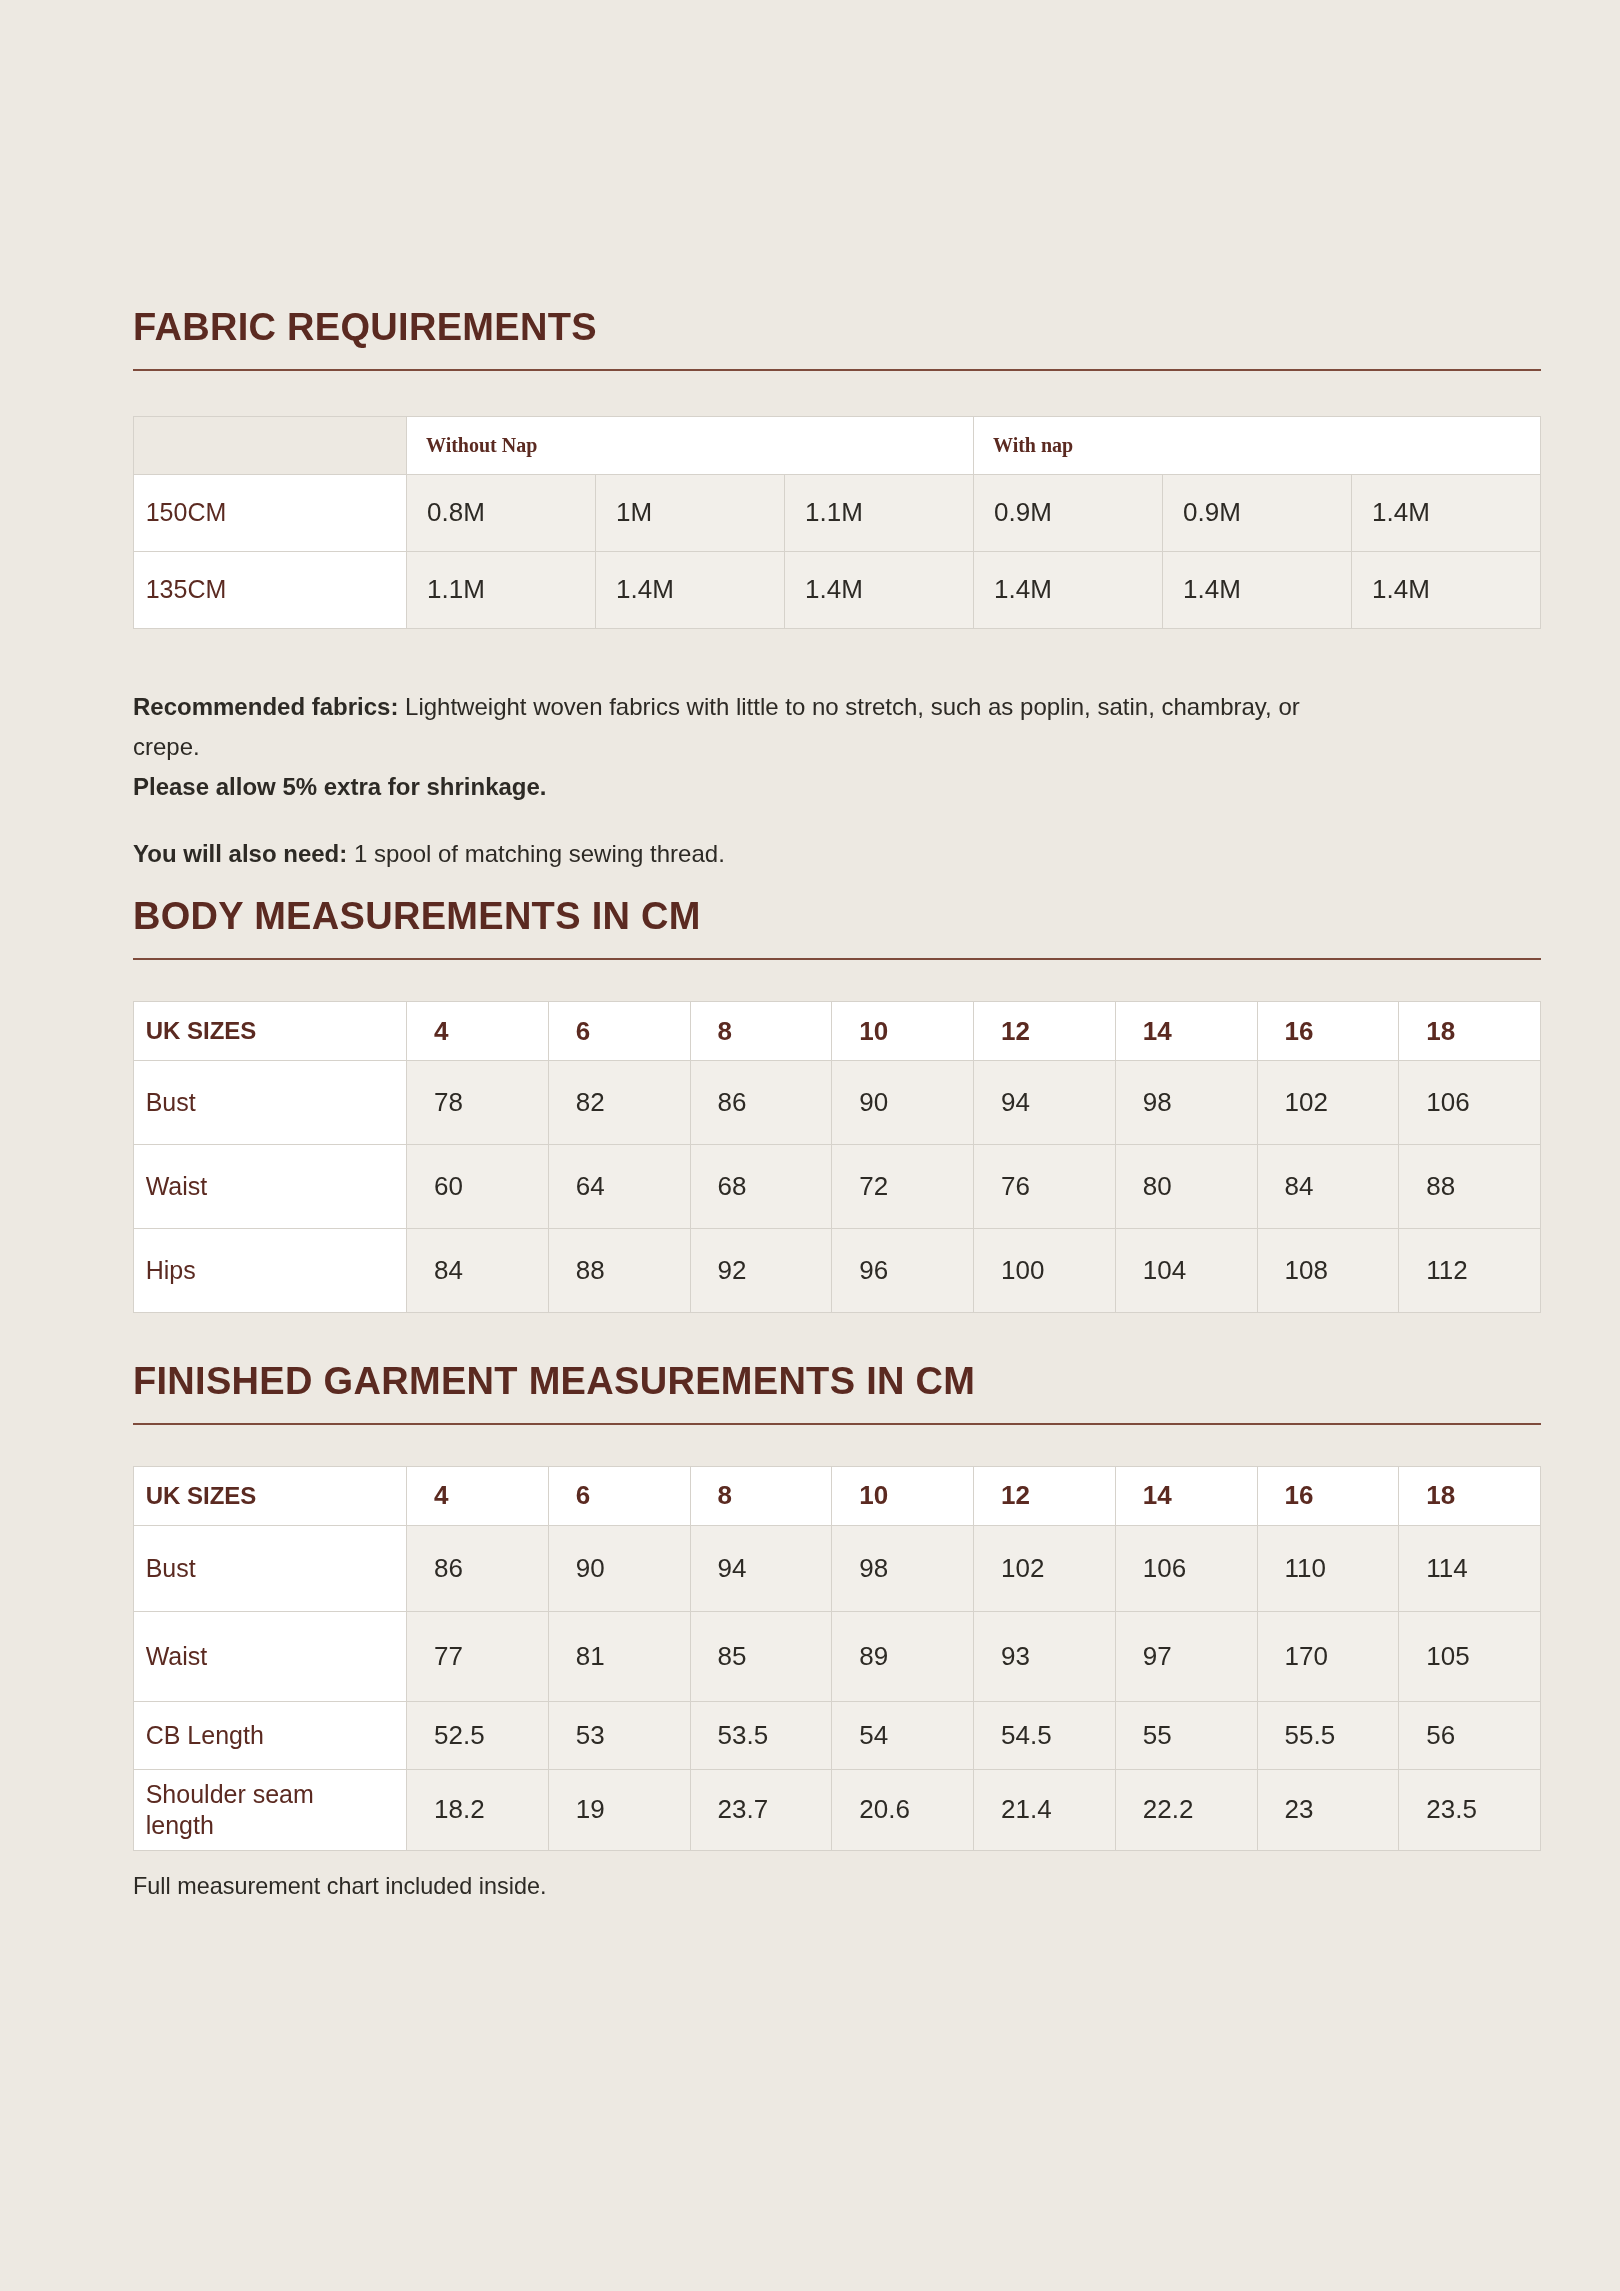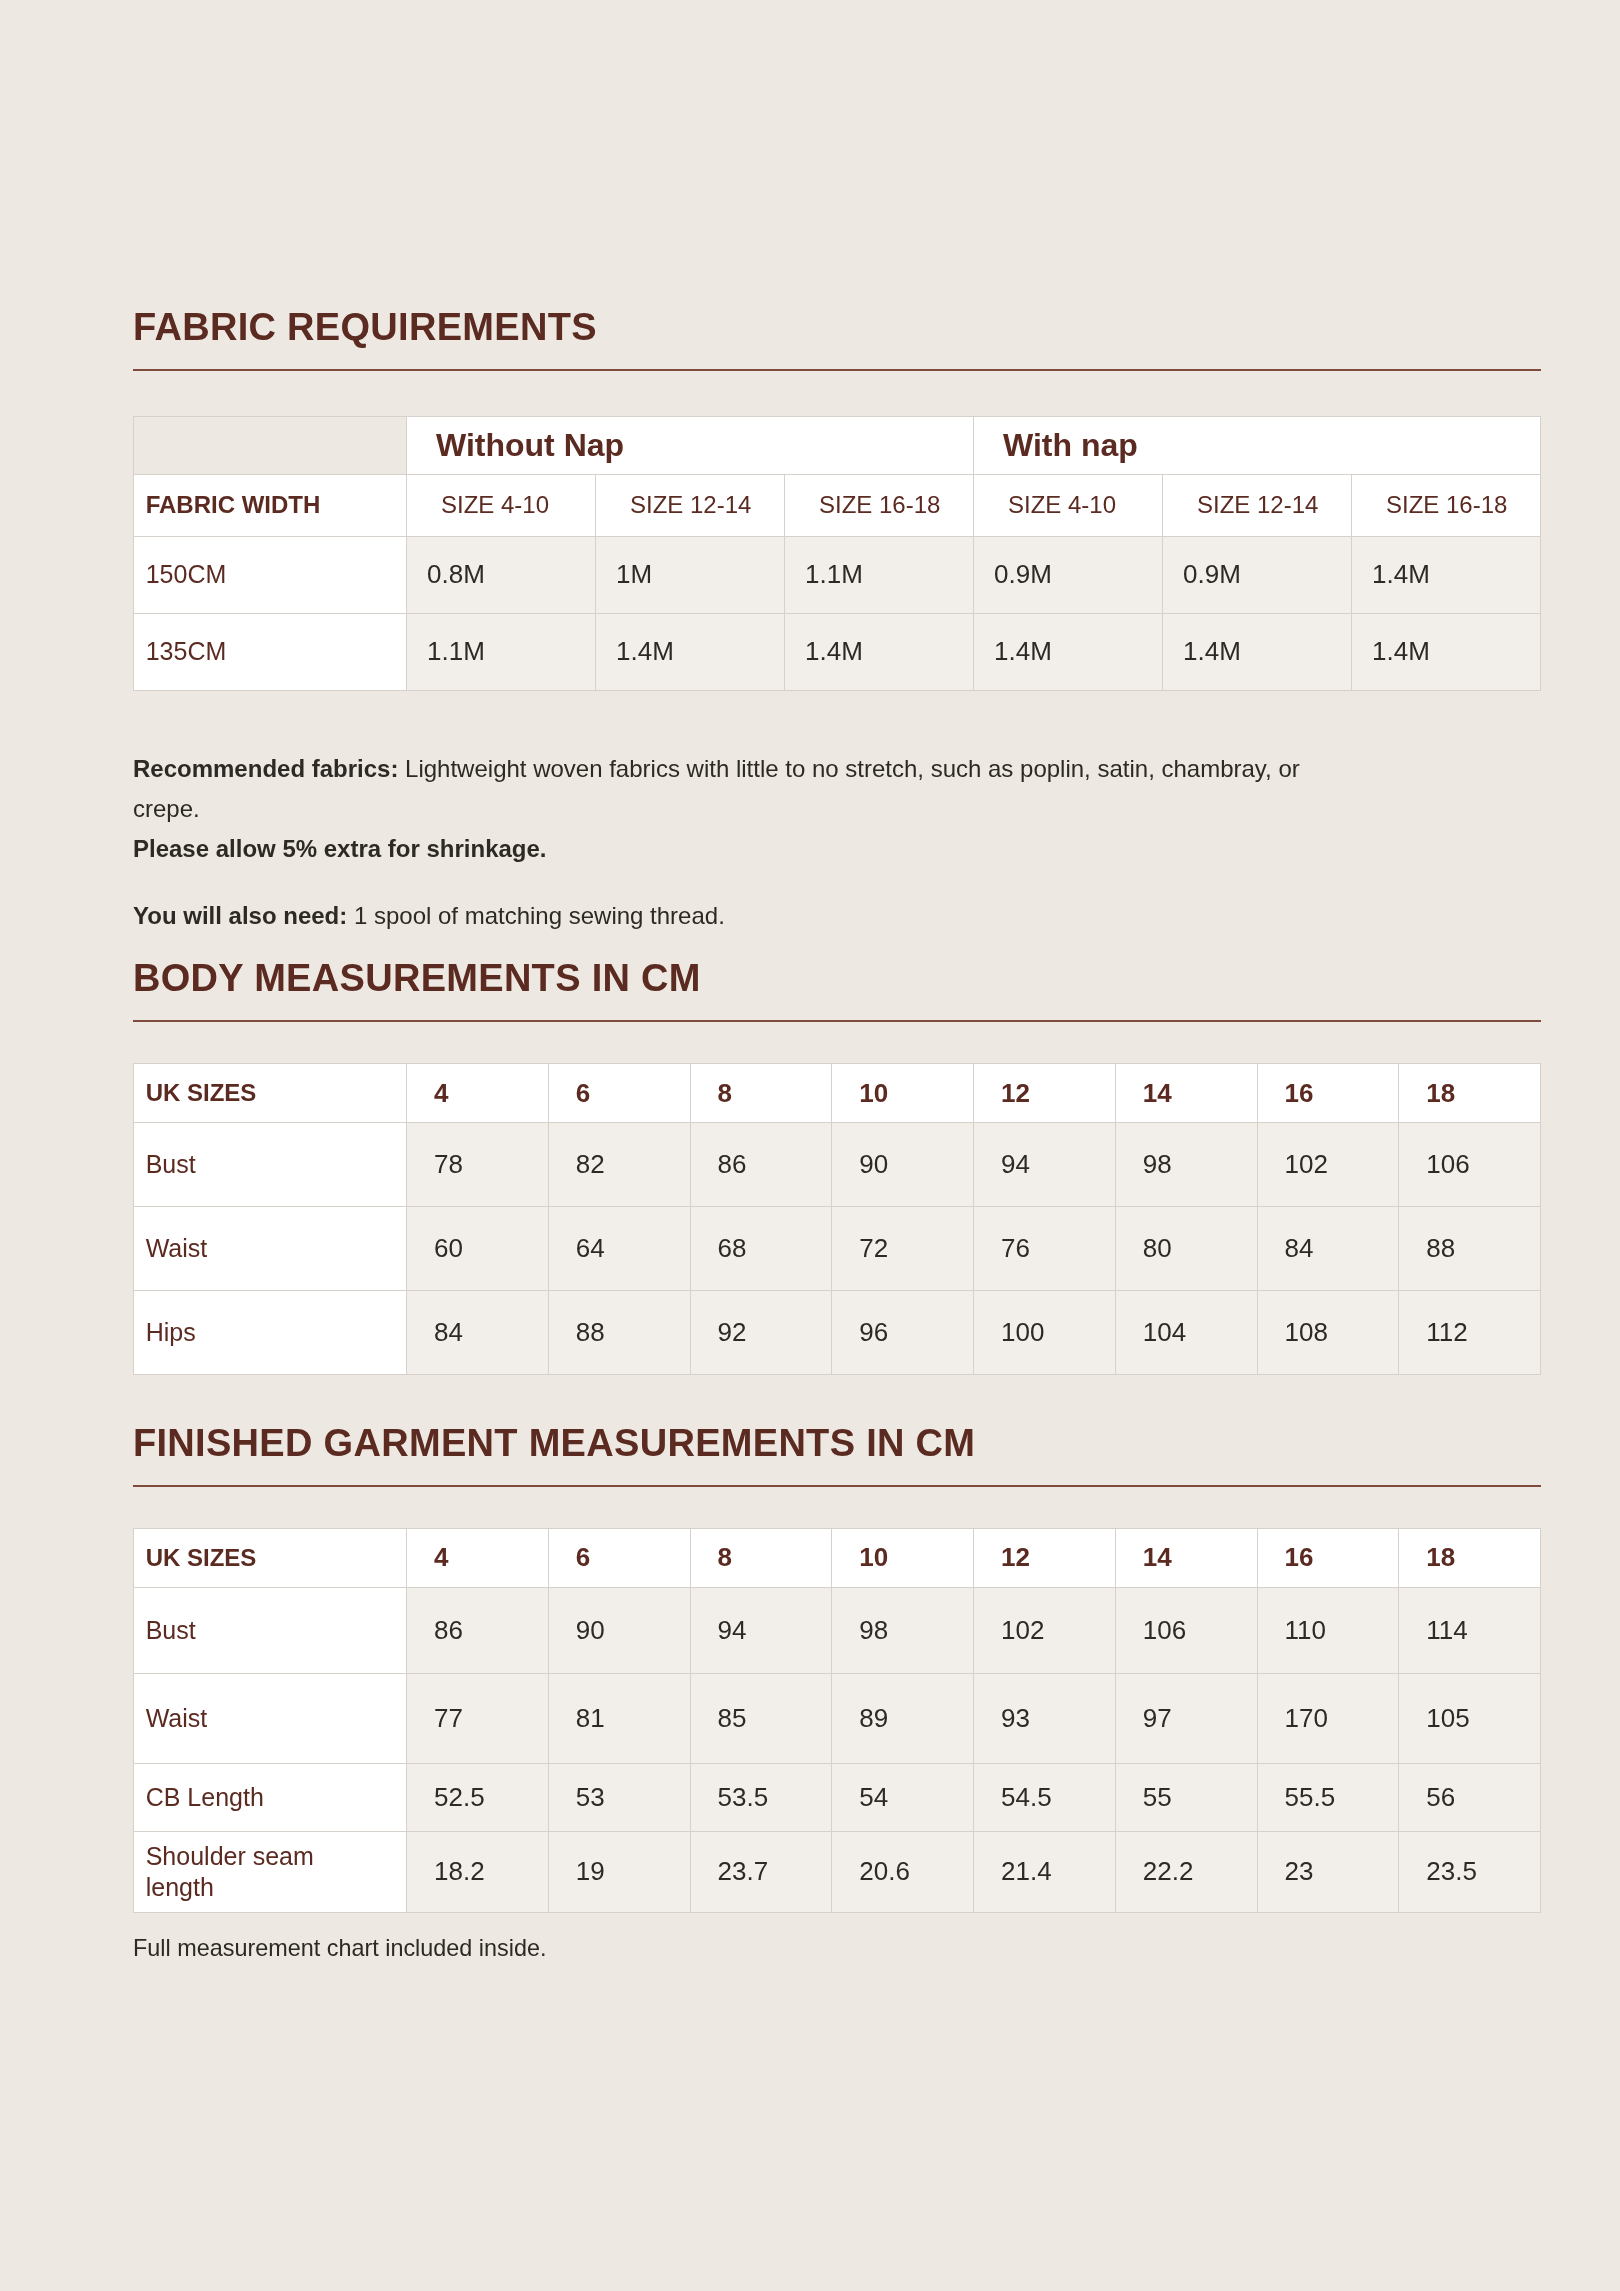--- a/index.html
+++ b/index.html
@@ -35,21 +35,21 @@
   }
   
   .fabric{margin-top:45px;}
   .fabric col.c-label{width:273px;}
   .fabric tr.nap-row{height:58px;}
   .fabric tr.colhead-row{height:62px;}
   .fabric tbody tr{height:77px;}
   td.spacer{background:transparent;border:none;}
   th.nap-h{
     background:var(--cell_white);color:var(--heading);
-    font-size:32px;font-weight:700;padding-left:29px;
+    font-size:20px;font-weight:700;padding-left:19px;font-family:Liberation Serif, serif;
   }
   th.lbl-h{
     background:var(--cell_white);color:var(--heading);
     font-size:24px;font-weight:700;padding-left:11.7px;padding-right:18px;
   }
   th.size-h{
     background:var(--cell_white);color:var(--heading);
     font-size:24px;font-weight:400;padding-left:27px;
   }
   th.num-h{
@@ -107,29 +107,20 @@
           <col>
           <col>
           <col>
       </colgroup>
       <thead>
         <tr class="nap-row">
           <td class="spacer"></td>
           <th class="nap-h" colspan="3">Without Nap</th>
           <th class="nap-h" colspan="3">With nap</th>
         </tr>
-        <tr class="colhead-row">
-          <th class="lbl-h">FABRIC WIDTH</th>
-          <th class="size-h">SIZE 4-10</th>
-          <th class="size-h">SIZE 12-14</th>
-          <th class="size-h">SIZE 16-18</th>
-          <th class="size-h">SIZE 4-10</th>
-          <th class="size-h">SIZE 12-14</th>
-          <th class="size-h">SIZE 16-18</th>
-        </tr>
       </thead>
       <tbody>
           <tr>
             <th class="row-lbl">150CM</th>
             <td class="val">0.8M</td>
             <td class="val">1M</td>
             <td class="val">1.1M</td>
             <td class="val">0.9M</td>
             <td class="val">0.9M</td>
             <td class="val">1.4M</td>

